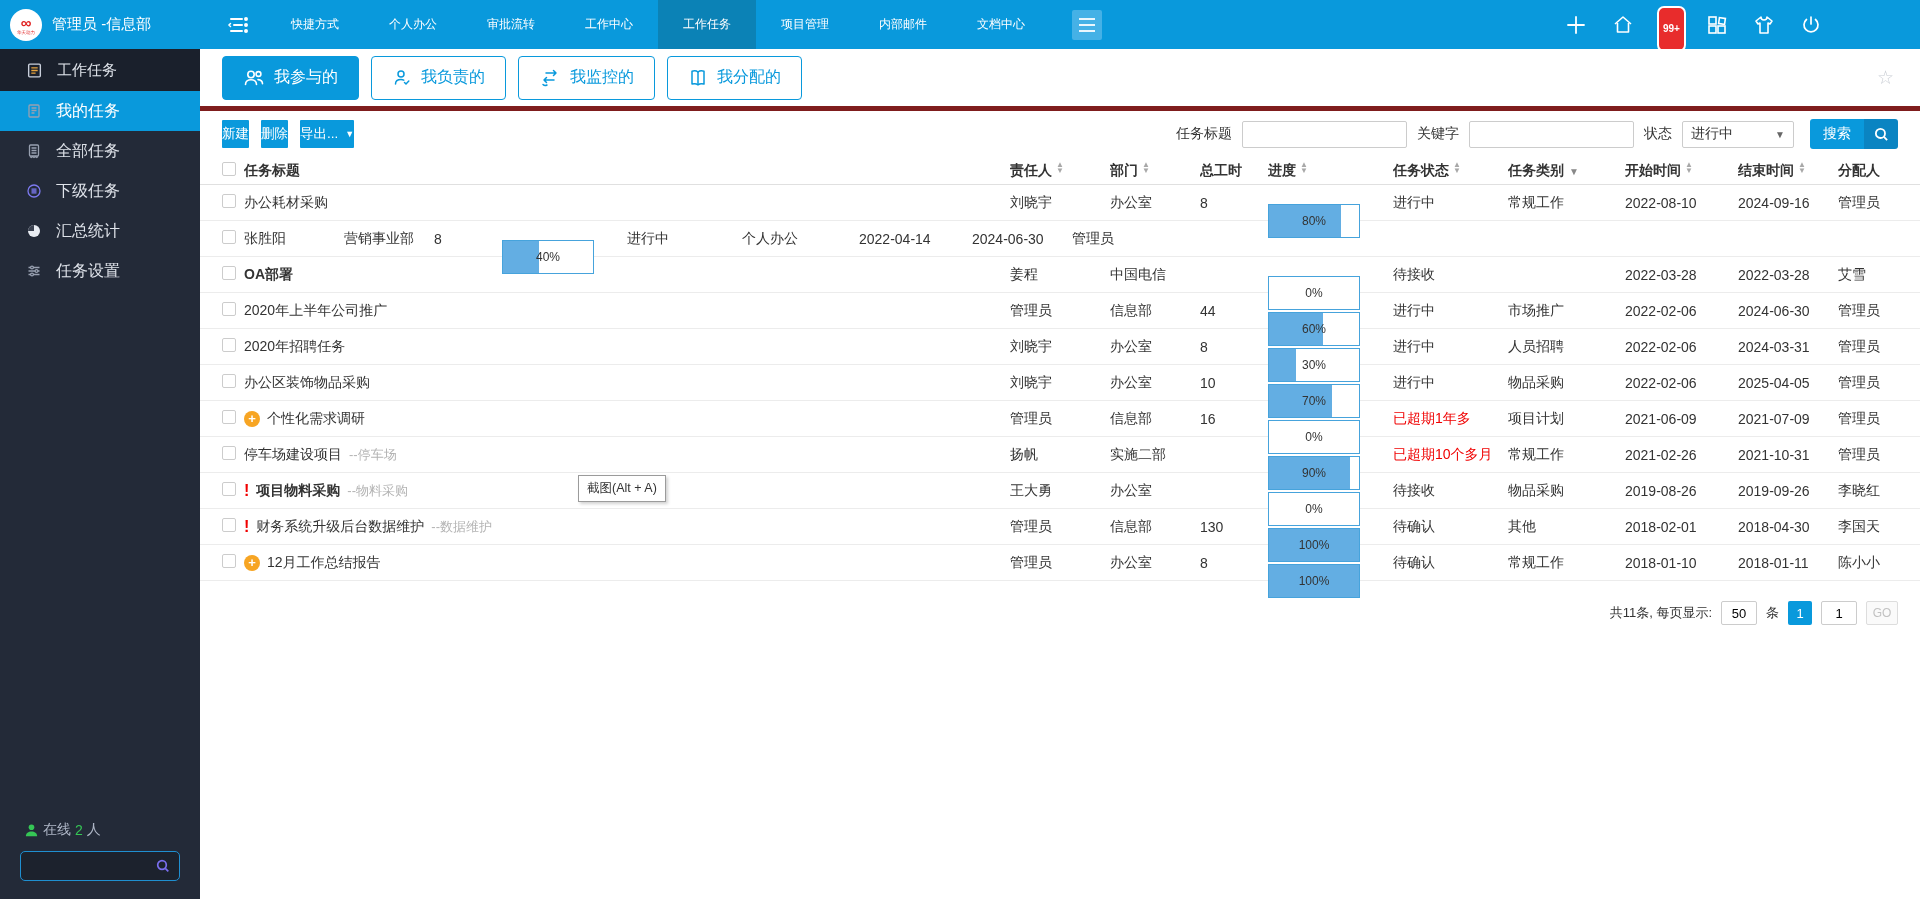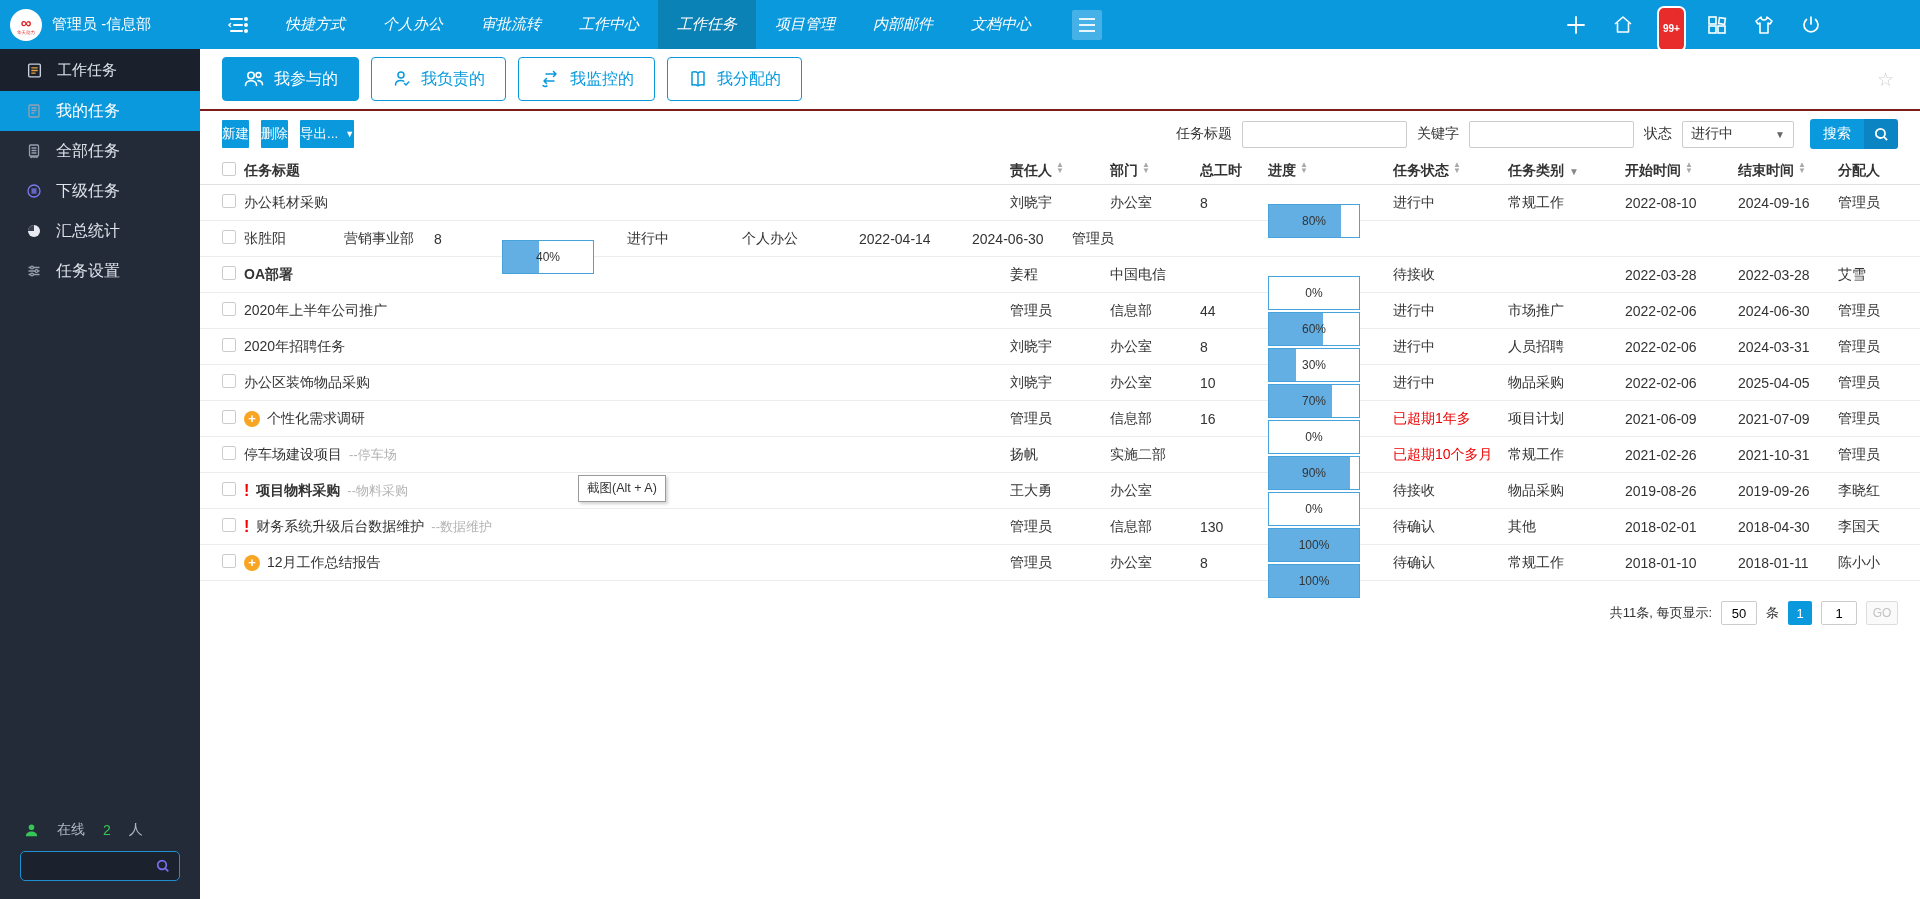--- a/index.html
+++ b/index.html
@@ -10,50 +10,50 @@
   
   .topbar { height:49px; background:#0999dc; display:flex; align-items:stretch; color:#fff; }
   .brand { width:200px; display:flex; align-items:center; gap:10px; padding-left:10px; flex:none; }
   .logo { width:32px; height:32px; border-radius:50%; background:#fff; display:flex; flex-direction:column;
     align-items:center; justify-content:center; line-height:1; flex:none; }
   .logo .inf { color:#e02020; font-weight:bold; font-size:15px; }
   .logo .sub { color:#e02020; font-size:5px; transform:scale(.9); }
   .brand-label { font-size:15px; white-space:nowrap; }
   .menu-toggle { display:flex; align-items:center; padding:0 16px 0 26px; cursor:pointer; }
   .topnav { display:flex; align-items:stretch; }
-  .nav-item { width:98px; display:flex; align-items:center; justify-content:center; font-size:15px; cursor:pointer;font-style:italic; }
+  .nav-item { width:98px; display:flex; align-items:center; justify-content:center; font-size:12px; cursor:pointer; }
   .nav-item.active { background:#0b82b6; }
   .nav-more { align-self:center; width:30px; height:30px; margin-left:22px; background:#45b1e6; border-radius:2px;
     display:flex; flex-direction:column; justify-content:center; align-items:center; gap:4px; cursor:pointer; }
   .nav-more i { display:block; width:16px; height:2px; background:#eaf6fd; }
   .spacer { flex:1; }
   .top-icons { display:flex; align-items:center; gap:21px; padding-right:96px; }
   .tool-icon { position:relative; width:26px; height:26px; display:flex; align-items:center; justify-content:center; cursor:pointer; }
   .badge { position:absolute; top:-6px; left:0; background:#e82c2c; border:2px solid #fff; color:#fff;
     font-size:10px; font-weight:bold; border-radius:7px; padding:16px 4px; line-height:1; }
 
   
   .app { display:flex; height:850px; }
 
   
   .sidebar { width:200px; background:#232a38; flex:none; display:flex; flex-direction:column; color:#dfe3ea; }
   .side-header { height:42px; background:#1a202c; display:flex; align-items:center; gap:14px; padding-left:26px;
     font-size:15px; flex:none; }
   .side-item { height:40px; display:flex; align-items:center; gap:14px; padding-left:26px; font-size:16px; cursor:pointer; }
   .side-item.active { background:#0999dc; color:#fff; }
   .side-bottom { margin-top:auto; padding:0 0 18px 0; }
-  .online { display:flex; align-items:center; gap:18px; padding-left:24px; font-size:14px; color:#aeb6c6; margin-bottom:12px; }
+  .online { display:flex; align-items:center; gap:4px; padding-left:24px; font-size:14px; color:#aeb6c6; margin-bottom:12px; }
   .online b { color:#35c655; font-weight:normal; }
   .side-search { margin:0 20px; height:30px; border:1px solid #1f8fd0; border-radius:5px; background:rgba(0,0,0,.18);
     display:flex; align-items:center; padding:0 8px; }
   .side-search input { flex:1; background:transparent; border:none; outline:none; color:#cfd6e4; font-size:13px; min-width:0; }
 
   
   .main { flex:1; display:flex; flex-direction:column; background:#fff; position:relative; }
-  .view-tabs { height:62px; display:flex; align-items:center; gap:12px; padding-left:22px; border-bottom:2px solid #7f1d1d; position:relative; flex:none; }
+  .view-tabs { height:62px; display:flex; align-items:center; gap:12px; padding-left:22px; border-bottom:5px solid #7f1d1d; position:relative; flex:none; }
   .vtab { height:44px; padding:0 20px; border-radius:4px; display:flex; align-items:center; gap:9px; font-size:16px;
     border:1px solid #0999dc; background:#fff; color:#0999dc; cursor:pointer; }
   .vtab.active { background:#0999dc; color:#fff; }
   .fav-star { position:absolute; right:26px; color:#c9cdd4; font-size:19px; cursor:pointer; }
 
   .toolbar { height:46px; display:flex; align-items:center; padding:0 22px; flex:none; }
   .btn { height:28px; padding:0 0; background:#0999dc; color:#fff; border:none; border-radius:1px;
     font-size:13.5px; cursor:pointer; margin-right:12px; display:inline-flex; align-items:center; gap:7px;
     font-family:inherit; }
   .btn .caret { font-size:9px; }

